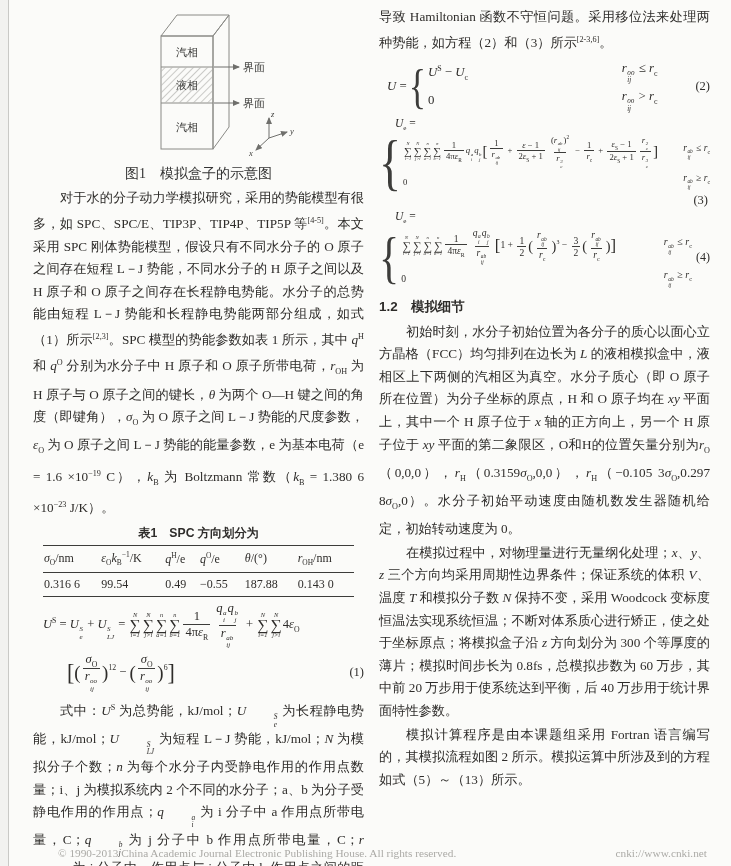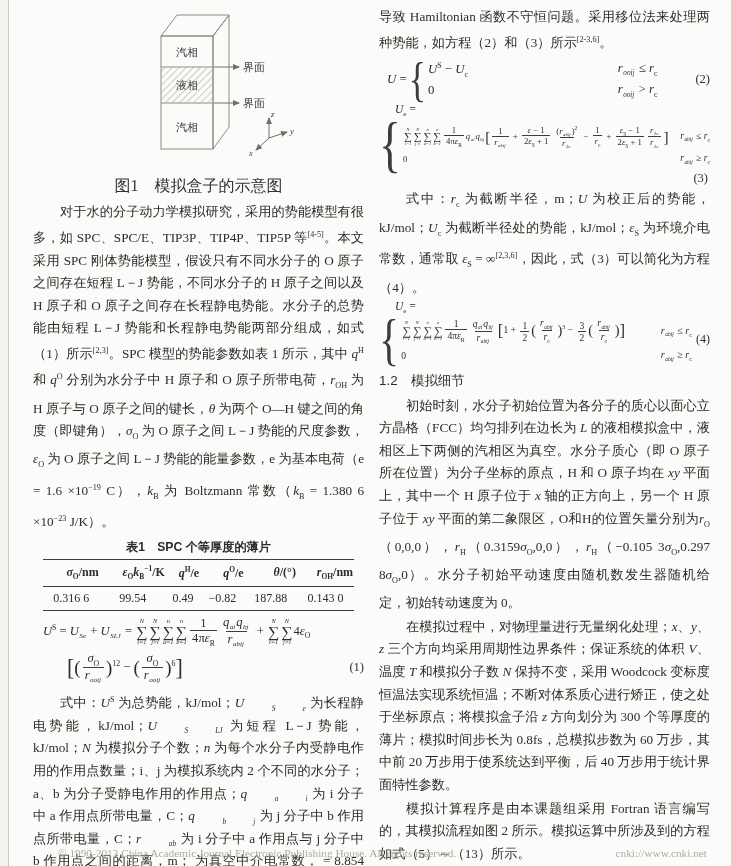--- a/index.html
+++ b/index.html
@@ -13,49 +13,49 @@
   .col-left{left:33px;width:331px;}
   .col-right{left:379px;width:331px;}
 
   p.bt{font-size:13.2px;line-height:22.6px;text-align:justify;margin:0 0 1px 0;text-indent:2.05em;}
   p.bt.noind{text-indent:0;}
   sup,sub{font-size:0.62em;}
 
   
   figure{margin:2px 0 4px 0;}
   figure svg{display:block;}
-  figcaption{text-align:center;font-size:16px;margin-top:16px;color:#333;}
+  figcaption{text-align:center;font-size:14px;margin-top:5px;color:#333;}
   svg text{font-family:"Liberation Serif","DejaVu Serif",serif;font-size:11px;fill:#3c3c3a;}
   svg .ax{font-size:8.5px;font-style:italic;}
 
   
   .tbl-title{text-align:center;font-size:12.2px;font-weight:bold;font-family:"Liberation Sans","DejaVu Sans",sans-serif;margin:5px 0 3px 0;}
   table.tbl{width:94%;margin:0 auto 2px auto;border-collapse:collapse;font-size:12px;
     border-top:1.4px solid #3c3c3a;border-bottom:1.4px solid #3c3c3a;}
-  table.tbl th{font-weight:bold;border-bottom:0.9px solid #3c3c3a;padding:4px 1px;text-align:right;}
-  table.tbl td{padding:4px 1px;text-align:center;}
+  table.tbl th{font-weight:normal;border-bottom:0.9px solid #3c3c3a;padding:4px 1px;text-align:left;}
+  table.tbl td{padding:4px 1px;text-align:left;}
 
   
   .eq{display:flex;align-items:center;margin:2px 0;}
   .eq .ebody{flex:1;}
   .eq .enum{padding-left:4px;font-size:12.5px;white-space:nowrap;}
   .eline{margin:2px 0;}
   .eqwrap{font-size:12.6px;margin:4px 0;}
   .eq1l1{margin-left:10px;}
   .eq1l2{margin-left:34px;}
   .lhsline{margin:1px 0 0 16px;font-size:11.5px;}
   .numline{text-align:right;font-size:12.5px;margin:0 2px 2px 0;}
 
   .fr{display:inline-flex;flex-direction:column;align-items:center;vertical-align:middle;line-height:1.15;margin:0 2px;text-align:center;}
   .fr .fn{padding:0 2px;display:block;}
   .fr .fd{border-top:1px solid #3c3c3a;padding:0 2px;display:block;}
   .sum{display:inline-flex;flex-direction:column;align-items:center;vertical-align:middle;line-height:0.95;margin:0 1px;}
   .sum .lt,.sum .lb{font-size:0.5em;font-style:italic;display:block;line-height:1;}
   .sum .sg{font-size:1.25em;line-height:0.9;display:block;}
-  .ss{display:inline-flex;flex-direction:row;align-items:flex-start;vertical-align:-0.45em;line-height:1.05;font-size:0.56em;margin:0 1px 0 0.5px;}
+  .ss{display:inline-flex;flex-direction:column;align-items:flex-start;vertical-align:-0.45em;line-height:1.05;font-size:0.56em;margin:0 1px 0 0.5px;}
   .ss .t,.ss .b{display:block;font-style:italic;}
   .bp{font-size:1.5em;font-weight:300;vertical-align:middle;}
   .bb{font-size:1.75em;font-weight:300;vertical-align:middle;}
 
   .cases{display:flex;align-items:center;}
   .clhs{margin-right:2px;}
   .cbrace{font-weight:300;margin:0 2px 0 0;transform:scaleY(1.35);display:inline-block;color:#3c3c3a;}
   .crows{display:flex;flex-direction:column;flex:1;}
   .crow{display:flex;justify-content:space-between;align-items:center;margin:2px 0;}
   .ccond{white-space:nowrap;padding-left:6px;}
@@ -64,21 +64,21 @@
   .eq2blk .cbrace{font-size:36px;}
   .eq2blk .crow{padding-right:34px;text-align:right;}
   .eq3blk{font-size:8.7px;margin:0;}
   .eq3blk .cbrace{font-size:46px;}
   .eq3blk .ccond{font-size:9.5px;}
   .eq4blk{font-size:9.6px;margin:0;}
   .eq4blk .cbrace{font-size:42px;}
   .eq4blk .ccond{font-size:10px;}
   .eq4blk .enum{font-size:12px;}
 
-  .h12{font-family:"Liberation Sans","DejaVu Sans",sans-serif;font-weight:normal;font-size:13.4px;margin:7px 0 5px 0;}
+  .h12{font-family:"Liberation Sans","DejaVu Sans",sans-serif;font-weight:bold;font-size:13.4px;margin:7px 0 5px 0;}
 
   .footer{position:absolute;left:58px;right:24px;bottom:7px;display:flex;justify-content:space-between;
     color:#abaaa6;font-size:11.3px;}
 </style>
 </head>
 <body>
 
 <div class="scan-edge"></div>
 
 <div class="col col-left">
@@ -122,38 +122,38 @@
         <text class="ax" x="238" y="109">z</text>
         <text class="ax" x="257" y="126">y</text>
         <text class="ax" x="216" y="148">x</text>
       </g>
     </svg>
     <figcaption>图1　模拟盒子的示意图</figcaption>
   </figure>
 
   <p class="bt">对于水的分子动力学模拟研究，采用的势能模型有很多，如 SPC、SPC/E、TIP3P、TIP4P、TIP5P 等<sup>[4-5]</sup>。本文采用 SPC 刚体势能模型，假设只有不同水分子的 O 原子之间存在短程 L－J 势能，不同水分子的 H 原子之间以及 H 原子和 O 原子之间存在长程静电势能。水分子的总势能由短程 L－J 势能和长程静电势能两部分组成，如式（1）所示<sup>[2,3]</sup>。SPC 模型的势能参数如表 1 所示，其中 <i>q</i><sup>H</sup> 和 <i>q</i><sup>O</sup> 分别为水分子中 H 原子和 O 原子所带电荷，<i>r</i><sub>OH</sub> 为 H 原子与 O 原子之间的键长，<i>θ</i> 为两个 O—H 键之间的角度（即键角），<i>σ</i><sub>O</sub> 为 O 原子之间 L－J 势能的尺度参数，<i>ε</i><sub>O</sub> 为 O 原子之间 L－J 势能的能量参数，e 为基本电荷（e = 1.6 ×10<sup>−19</sup> C），<i>k</i><sub>B</sub> 为 Boltzmann 常数（<i>k</i><sub>B</sub> = 1.380 6 ×10<sup>−23</sup> J/K）。</p>
 
-  <div class="tbl-title">表1　SPC 个等厚度的薄片</div>
+  <div class="tbl-title">表1　SPC 方向划分为</div>
   <table class="tbl">
     <thead>
       <tr>
         <th><i>σ</i><sub>O</sub>/nm</th>
         <th><i>ε</i><sub>O</sub><i>k</i><sub>B</sub><sup>−1</sup>/K</th>
         <th><i>q</i><sup>H</sup>/e</th>
         <th><i>q</i><sup>O</sup>/e</th>
         <th><i>θ</i>/(°)</th>
         <th><i>r</i><sub>OH</sub>/nm</th>
       </tr>
     </thead>
     <tbody>
       <tr>
         <td>0.316 6</td>
         <td>99.54</td>
         <td>0.49</td>
-        <td>−0.82</td>
+        <td>−0.55</td>
         <td>187.88</td>
         <td>0.143 0</td>
       </tr>
     </tbody>
   </table>
 
   <div class="eqwrap">
     <div class="eline eq1l1"><i>U</i><sup>S</sup> = <i>U</i><span class="ss">
           <span class="t">S</span>
           <span class="b">e</span>
@@ -339,21 +339,20 @@
           <span class="ccond"><i>r</i><span class="ss">
                 <span class="t">ab</span>
                 <span class="b">ij</span>
               </span> ≥ <i>r</i><sub>c</sub></span>
         </span>
       </span>
     </div>
   </div>
   <div class="numline">(3)</div>
 
-  <p class="bt">式中：<i>r</i><sub>c</sub> 为截断半径，m；<i>U</i> 为校正后的势能，kJ/mol；<i>U</i><sub>c</sub> 为截断半径处的势能，kJ/mol；<i>ε</i><sub>S</sub> 为环境介电常数，通常取 <i>ε</i><sub>S</sub> = ∞<sup>[2,3,6]</sup>，因此，式（3）可以简化为方程（4）。</p>
 
   <div class="lhsline"><i>U</i><sub>e</sub> =</div>
   <div class="eq eq4blk">
     <div class="ebody cases">
       <span class="cbrace">{</span>
       <span class="crows">
         <span class="crow">
           <span><span class="sum">
                 <span class="lt">N</span>
                 <span class="sg">∑</span>

